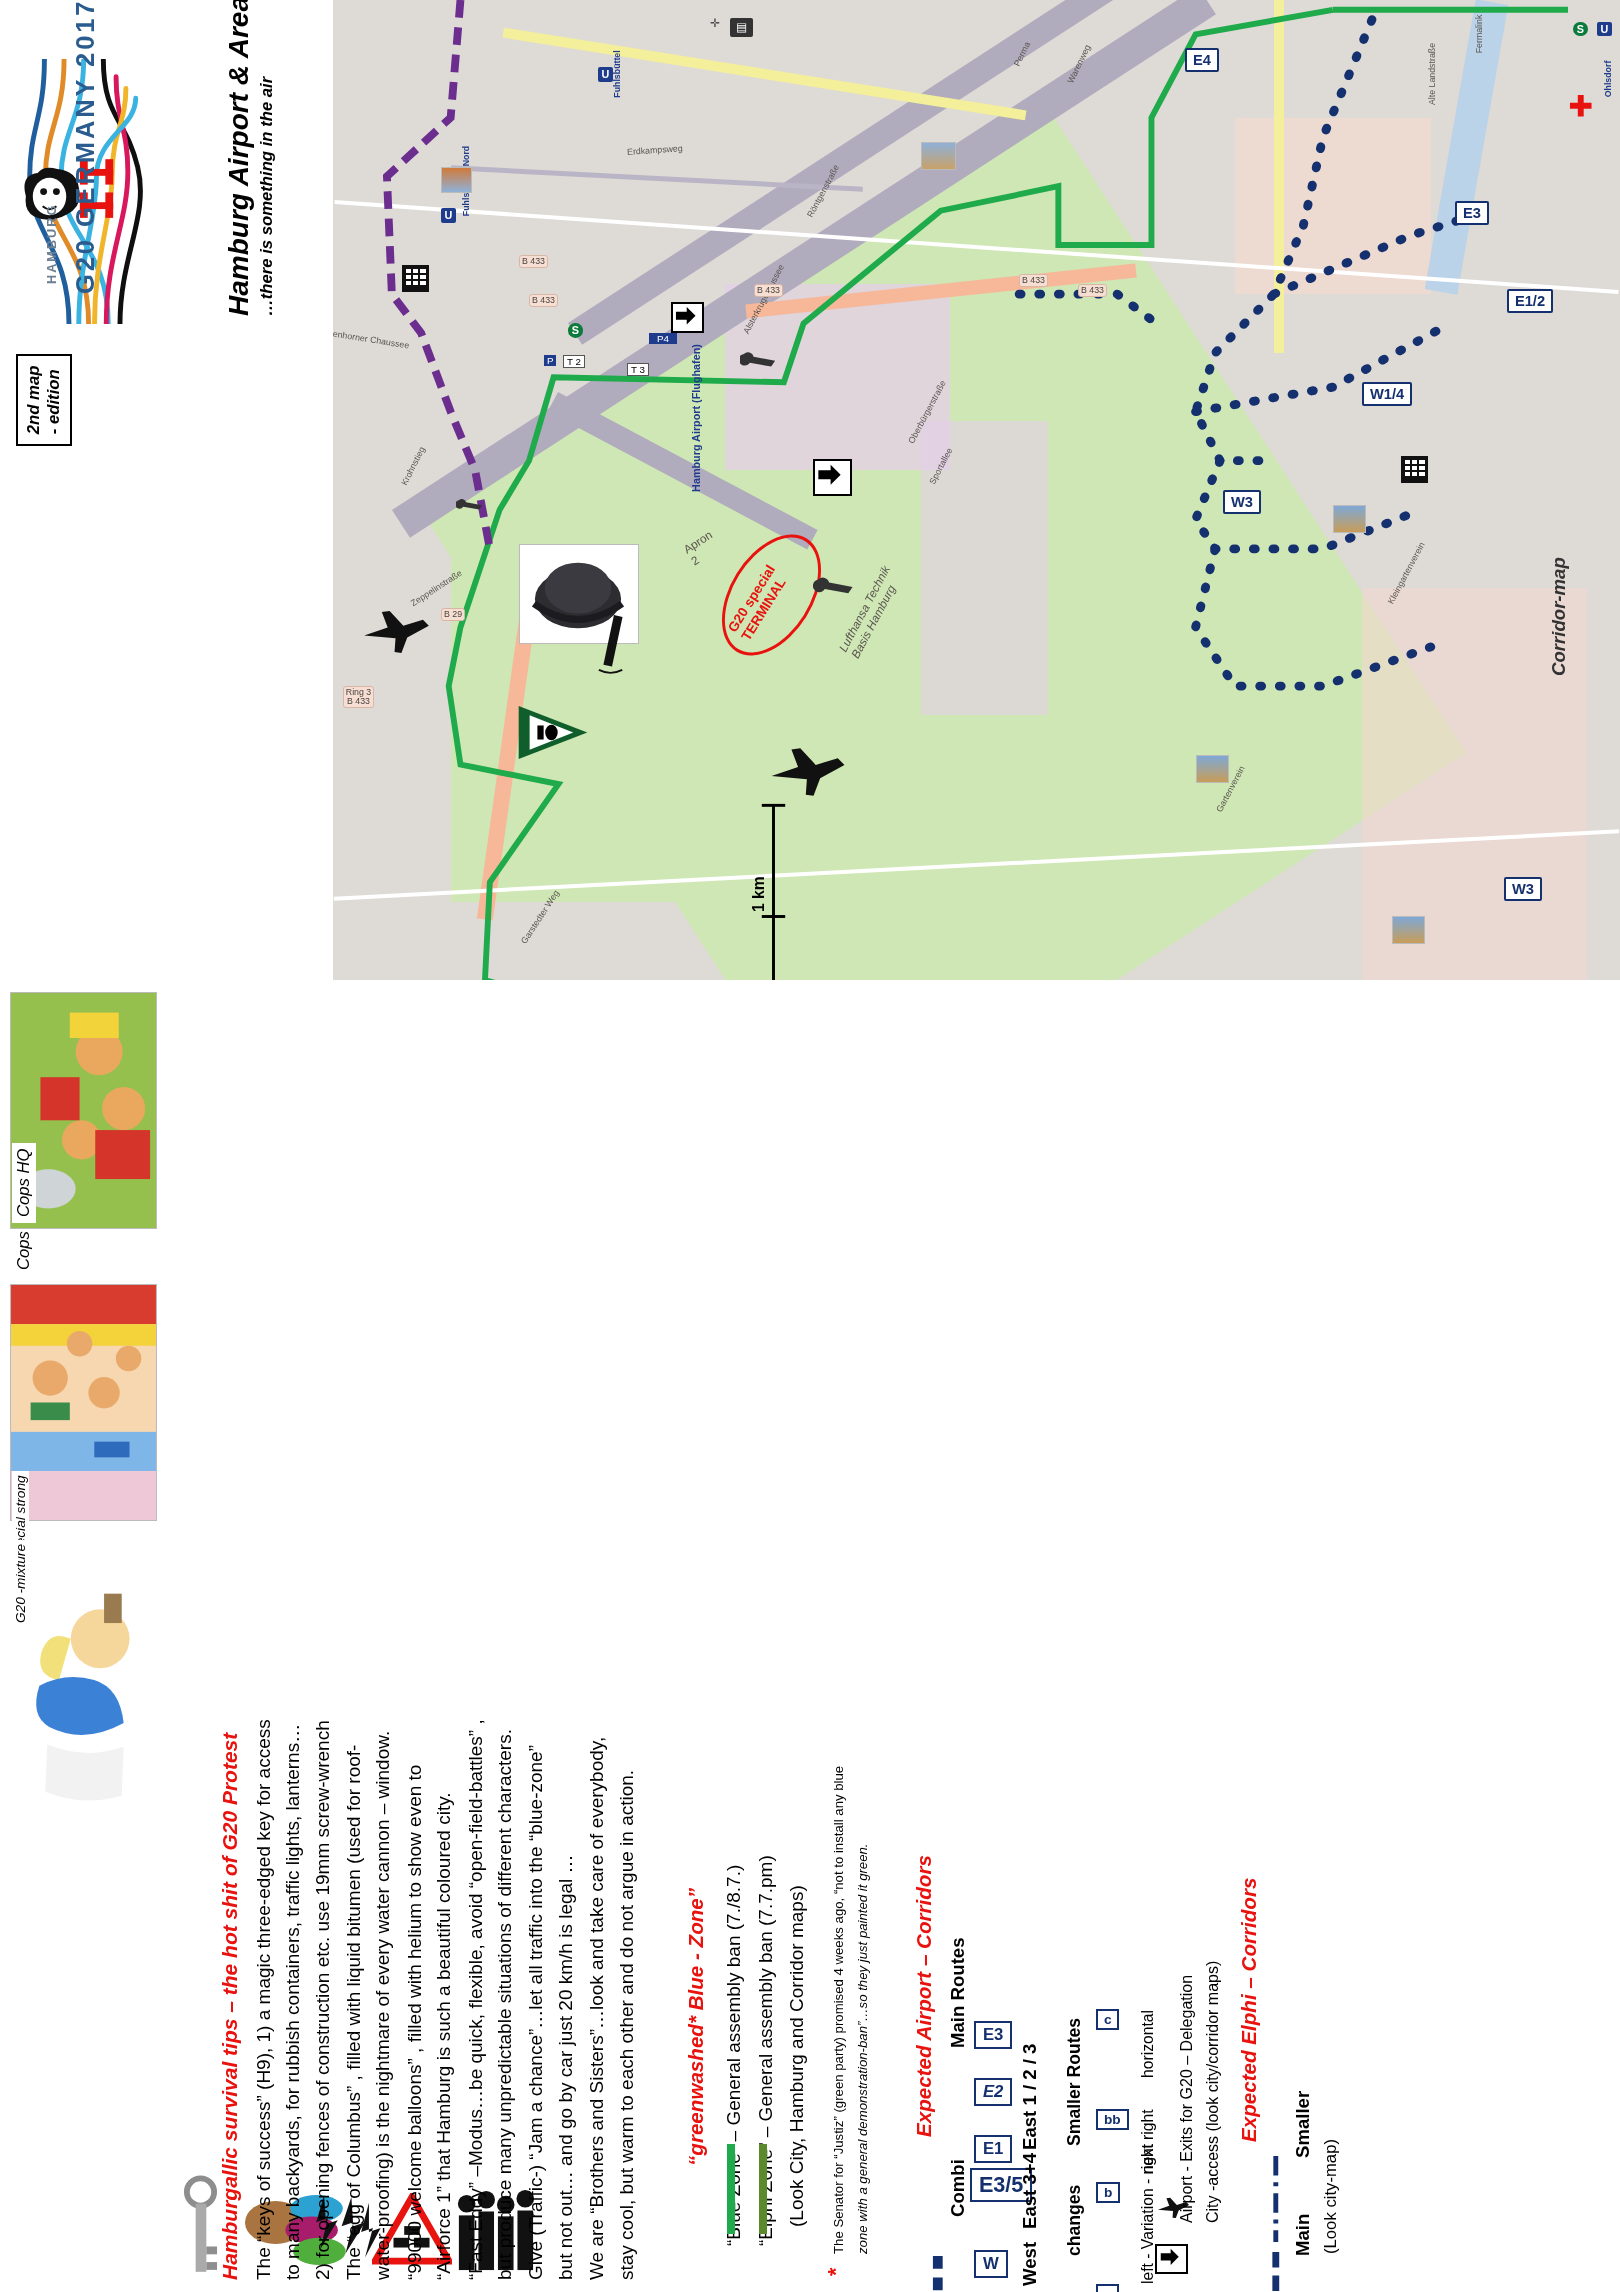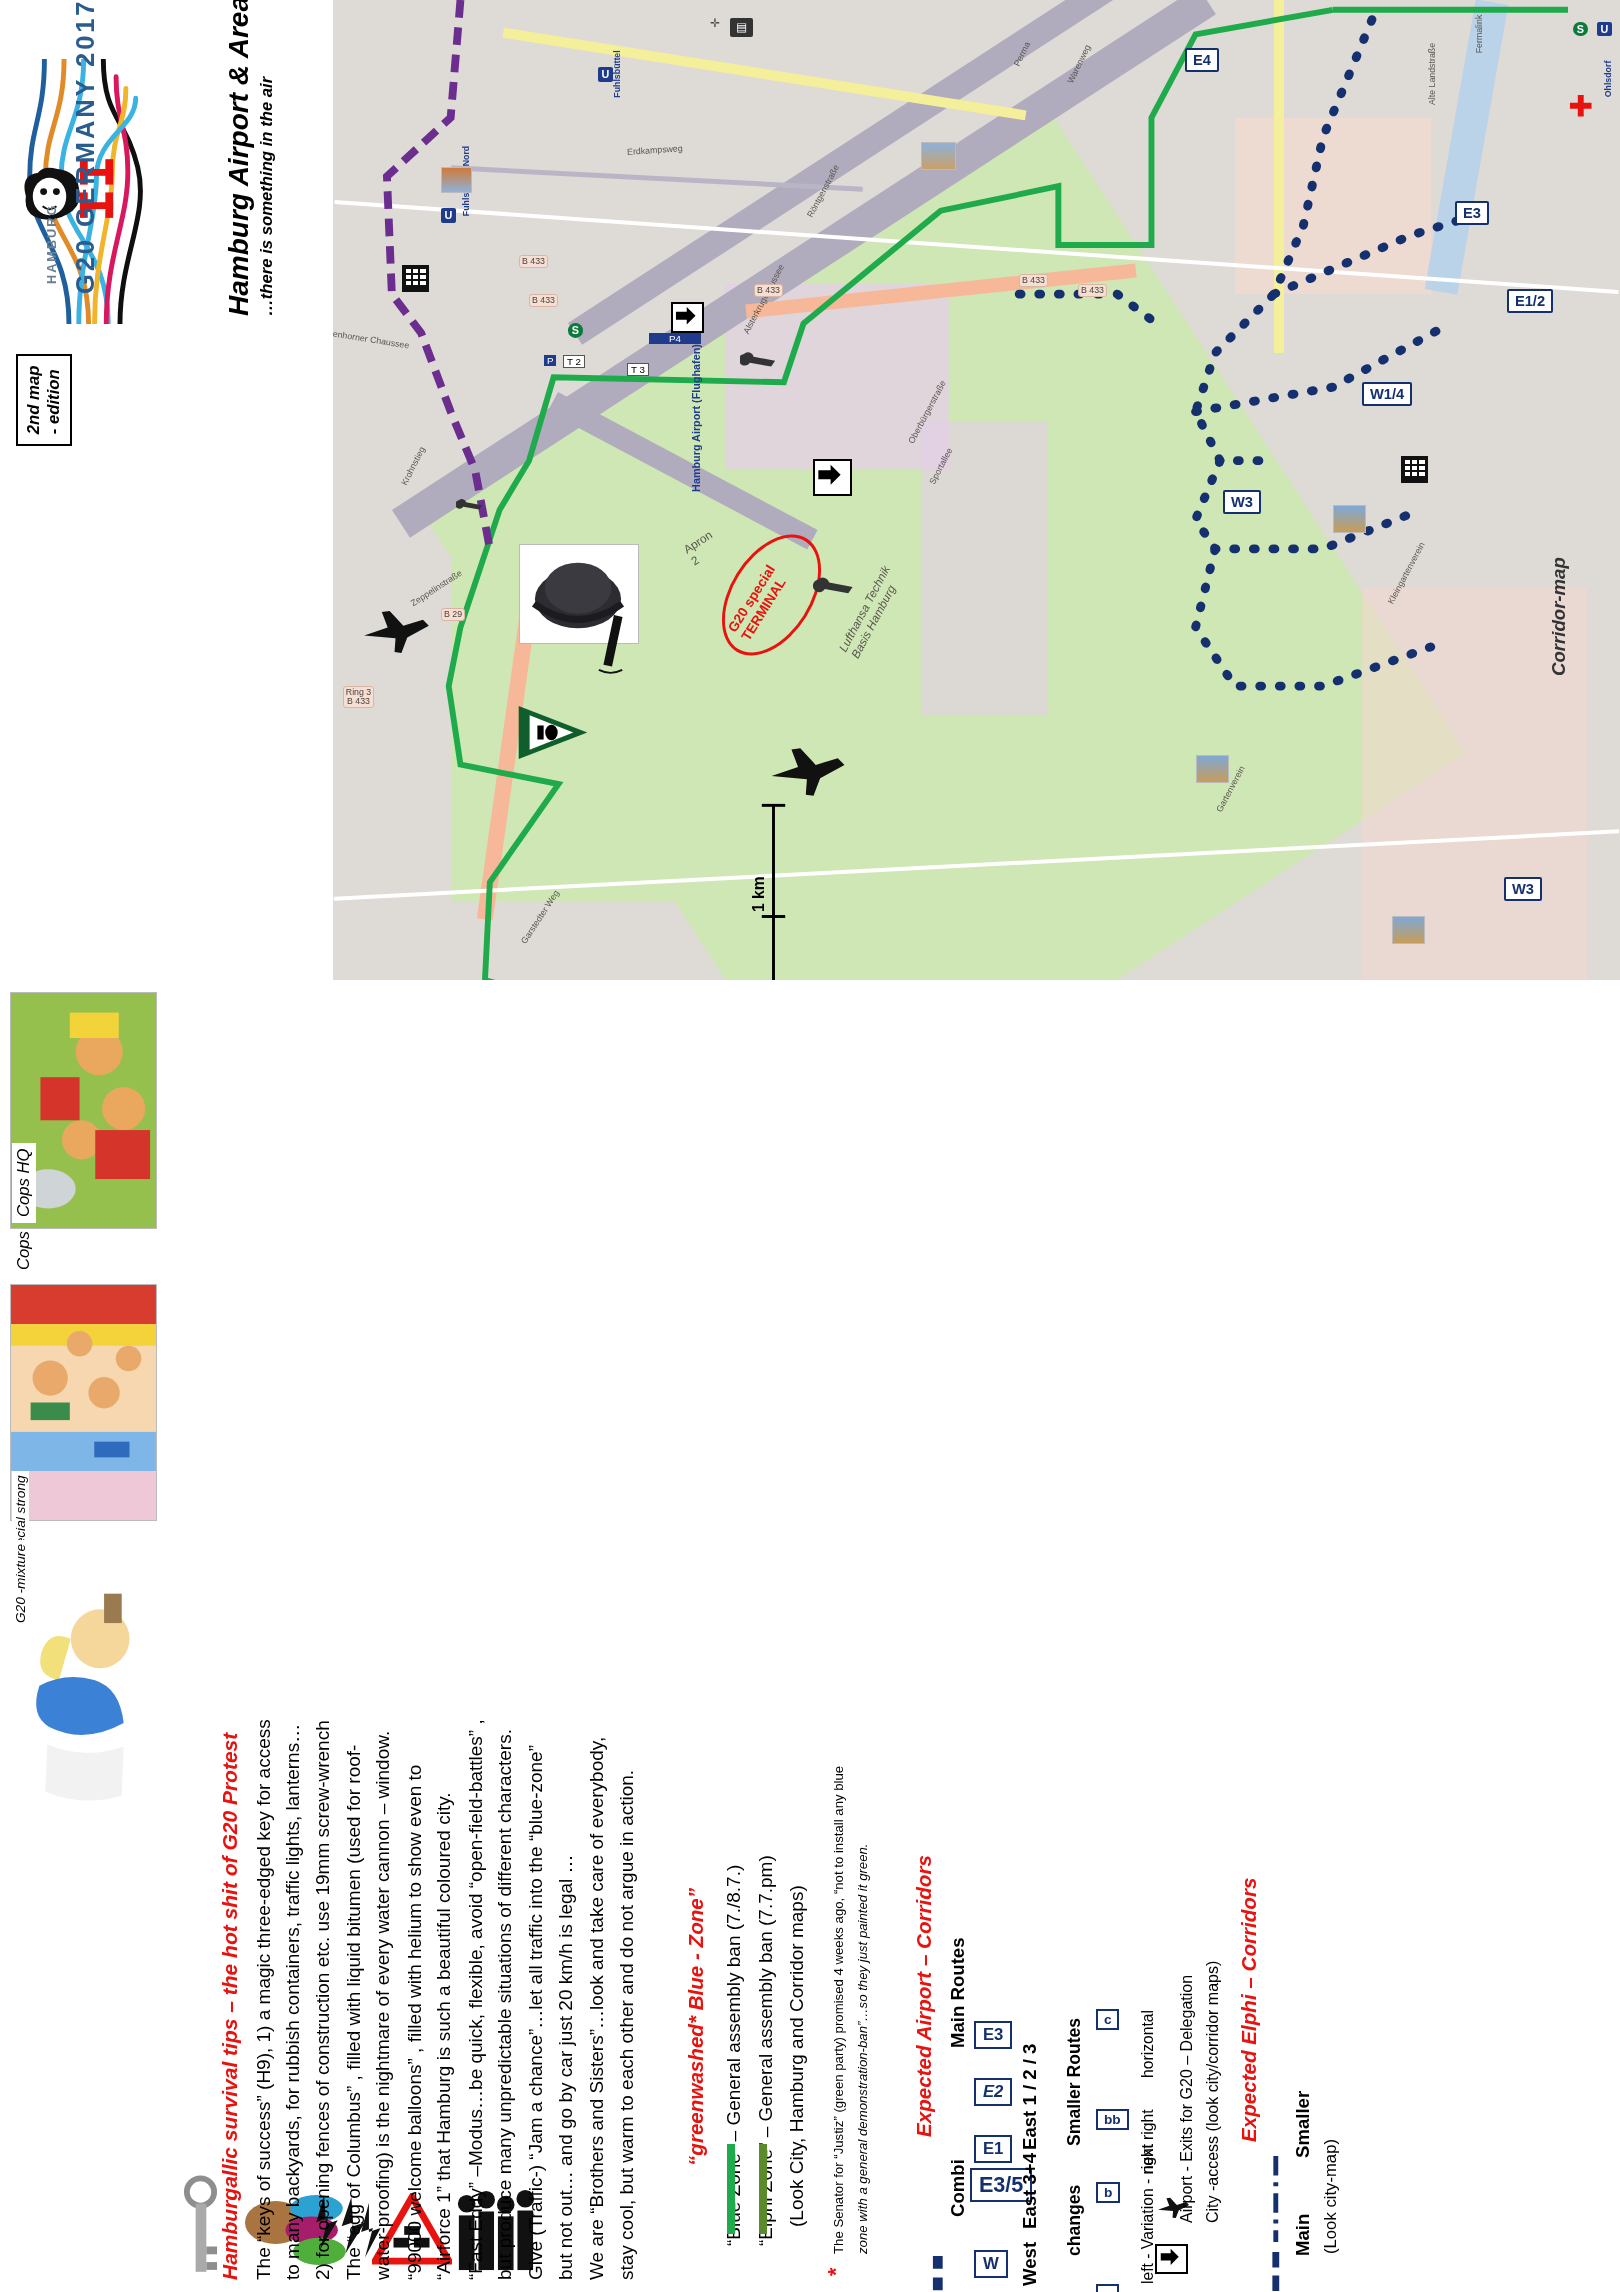--- a/index.html
+++ b/index.html
@@ -159,21 +159,21 @@
   <div class="ubahn" style="left:363px;top:1083px;">U</div>
   <div class="ubahn" style="left:549px;top:1083px;">U</div>
   <div class="stationname" style="left:544px;top:1137px;transform:rotate(-90deg);">Niendorf Markt</div>
   <div class="maplabel" style="left:348px;top:1010px;font-size:11.8px;color:#333;">Niendorf</div>
 
   <div class="sbahn" style="left:235px;top:323px;">S</div>
   <div class="stationname" style="left:289px;top:412px;transform:rotate(-90deg);font-size:10.8px;">Hamburg Airport (Flughafen)</div>
   <div class="abs" style="left:230px;top:355px;border:1px solid #555;background:#fff;font-size:9.8px;padding:0 2.9px;">T 2</div>
   <div class="abs" style="left:294px;top:363px;border:1px solid #555;background:#fff;font-size:9.8px;padding:0 2.9px;">T 3</div>
   <div class="abs" style="left:211px;top:355px;background:#1f3c8c;color:#fff;font-size:9.8px;padding:0 2.9px;">P</div>
-  <div class="abs" style="left:316px;top:333px;background:#1f3c8c;color:#fff;font-size:9.8px;padding:0 20px;">P4</div>
+  <div class="abs" style="left:316px;top:333px;background:#1f3c8c;color:#fff;font-size:9.8px;padding:0 8px;">P4</div>
   <div class="abs" style="left:353px;top:1016px;background:#1f3c8c;color:#fff;font-size:12.7px;font-weight:bold;padding:1px 4.9px;border-radius:2px;">P</div>
 
   <div class="maplabel" style="left:353px;top:534px;transform:rotate(-33deg);font-size:11.8px;">Apron<br>2</div>
   <div class="maplabel" style="left:490px;top:598px;transform:rotate(-62deg);font-size:11.8px;font-style:italic;">Lufthansa Technik<br>Basis Hamburg</div>
 
   <div class="abs" style="left:372px;top:554px;width:127px;height:76px;border:3.9px solid #e8130f;border-radius:50%;
               transform:rotate(-58deg);"></div>
   <div class="abs" style="left:392px;top:627px;color:#e8130f;font-weight:bold;font-size:13.7px;
               transform:rotate(-58deg);transform-origin:0 0;line-height:1.15;white-space:nowrap;">G20 special<br>TERMINAL</div>
 

